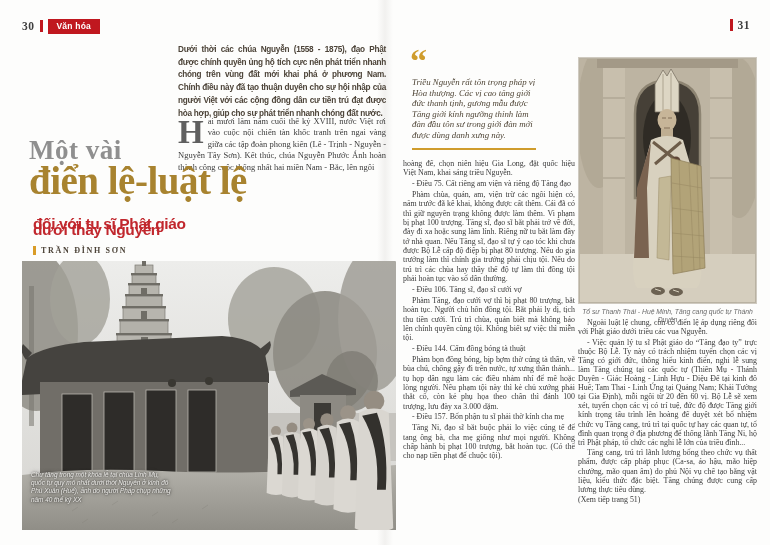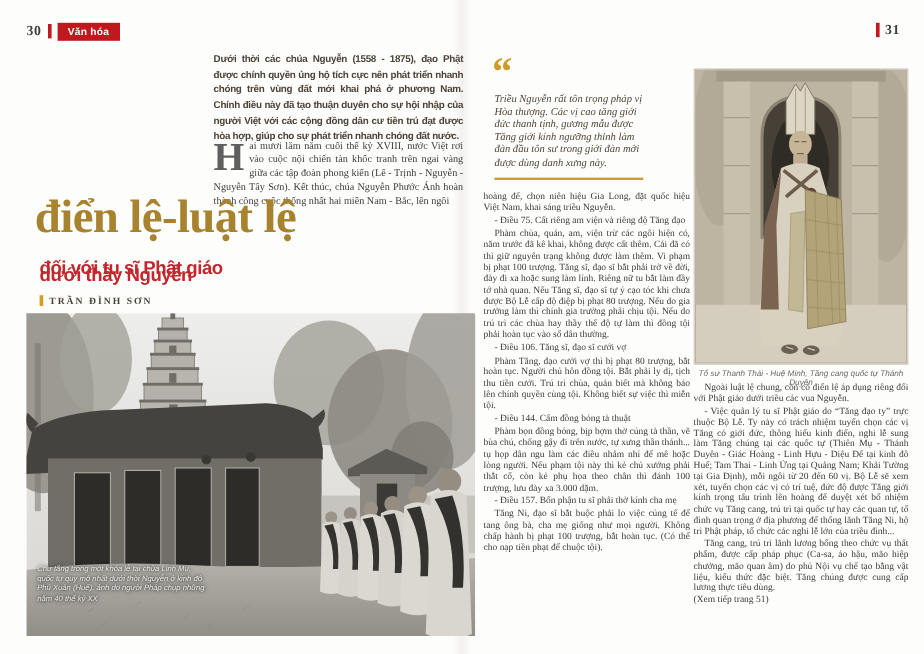--- a/index.html
+++ b/index.html
@@ -66,20 +66,21 @@
     <span class="badge">Văn hóa</span>
   </div>
 
   <div class="abs intro">Dưới thời các chúa Nguyễn (1558 - 1875), đạo Phật được chính quyền ủng hộ tích cực nên phát triển nhanh chóng trên vùng đất mới khai phá ở phương Nam. Chính điều này đã tạo thuận duyên cho sự hội nhập của người Việt với các cộng đồng dân cư tiền trú đạt được hòa hợp, giúp cho sự phát triển nhanh chóng đất nước.</div>
 
   <div class="abs opening">
     <span class="dropcap">H</span>
     <span>ai mươi lăm năm cuối thế kỷ XVIII, nước Việt rơi vào cuộc nội chiến tàn khốc tranh trên ngai vàng giữa các tập đoàn phong kiến (Lê - Trịnh - Nguyễn - Nguyễn Tây Sơn). Kết thúc, chúa Nguyễn Phước Ánh hoàn thành công cuộc thống nhất hai miền Nam - Bắc, lên ngôi</span>
   </div>
 
+  <div class="abs t1">Một vài</div>
   <div class="abs t2">điển lệ-luật lệ</div>
   <div class="abs t3">đối với tu sĩ Phật giáo</div>
   <div class="abs t4">dưới thầy Nguyễn</div>
 
   <div class="abs author">
     <span class="author-bar"></span>
     <span>TRẦN ĐÌNH SƠN</span>
   </div>
 
   <div class="abs photo1">

